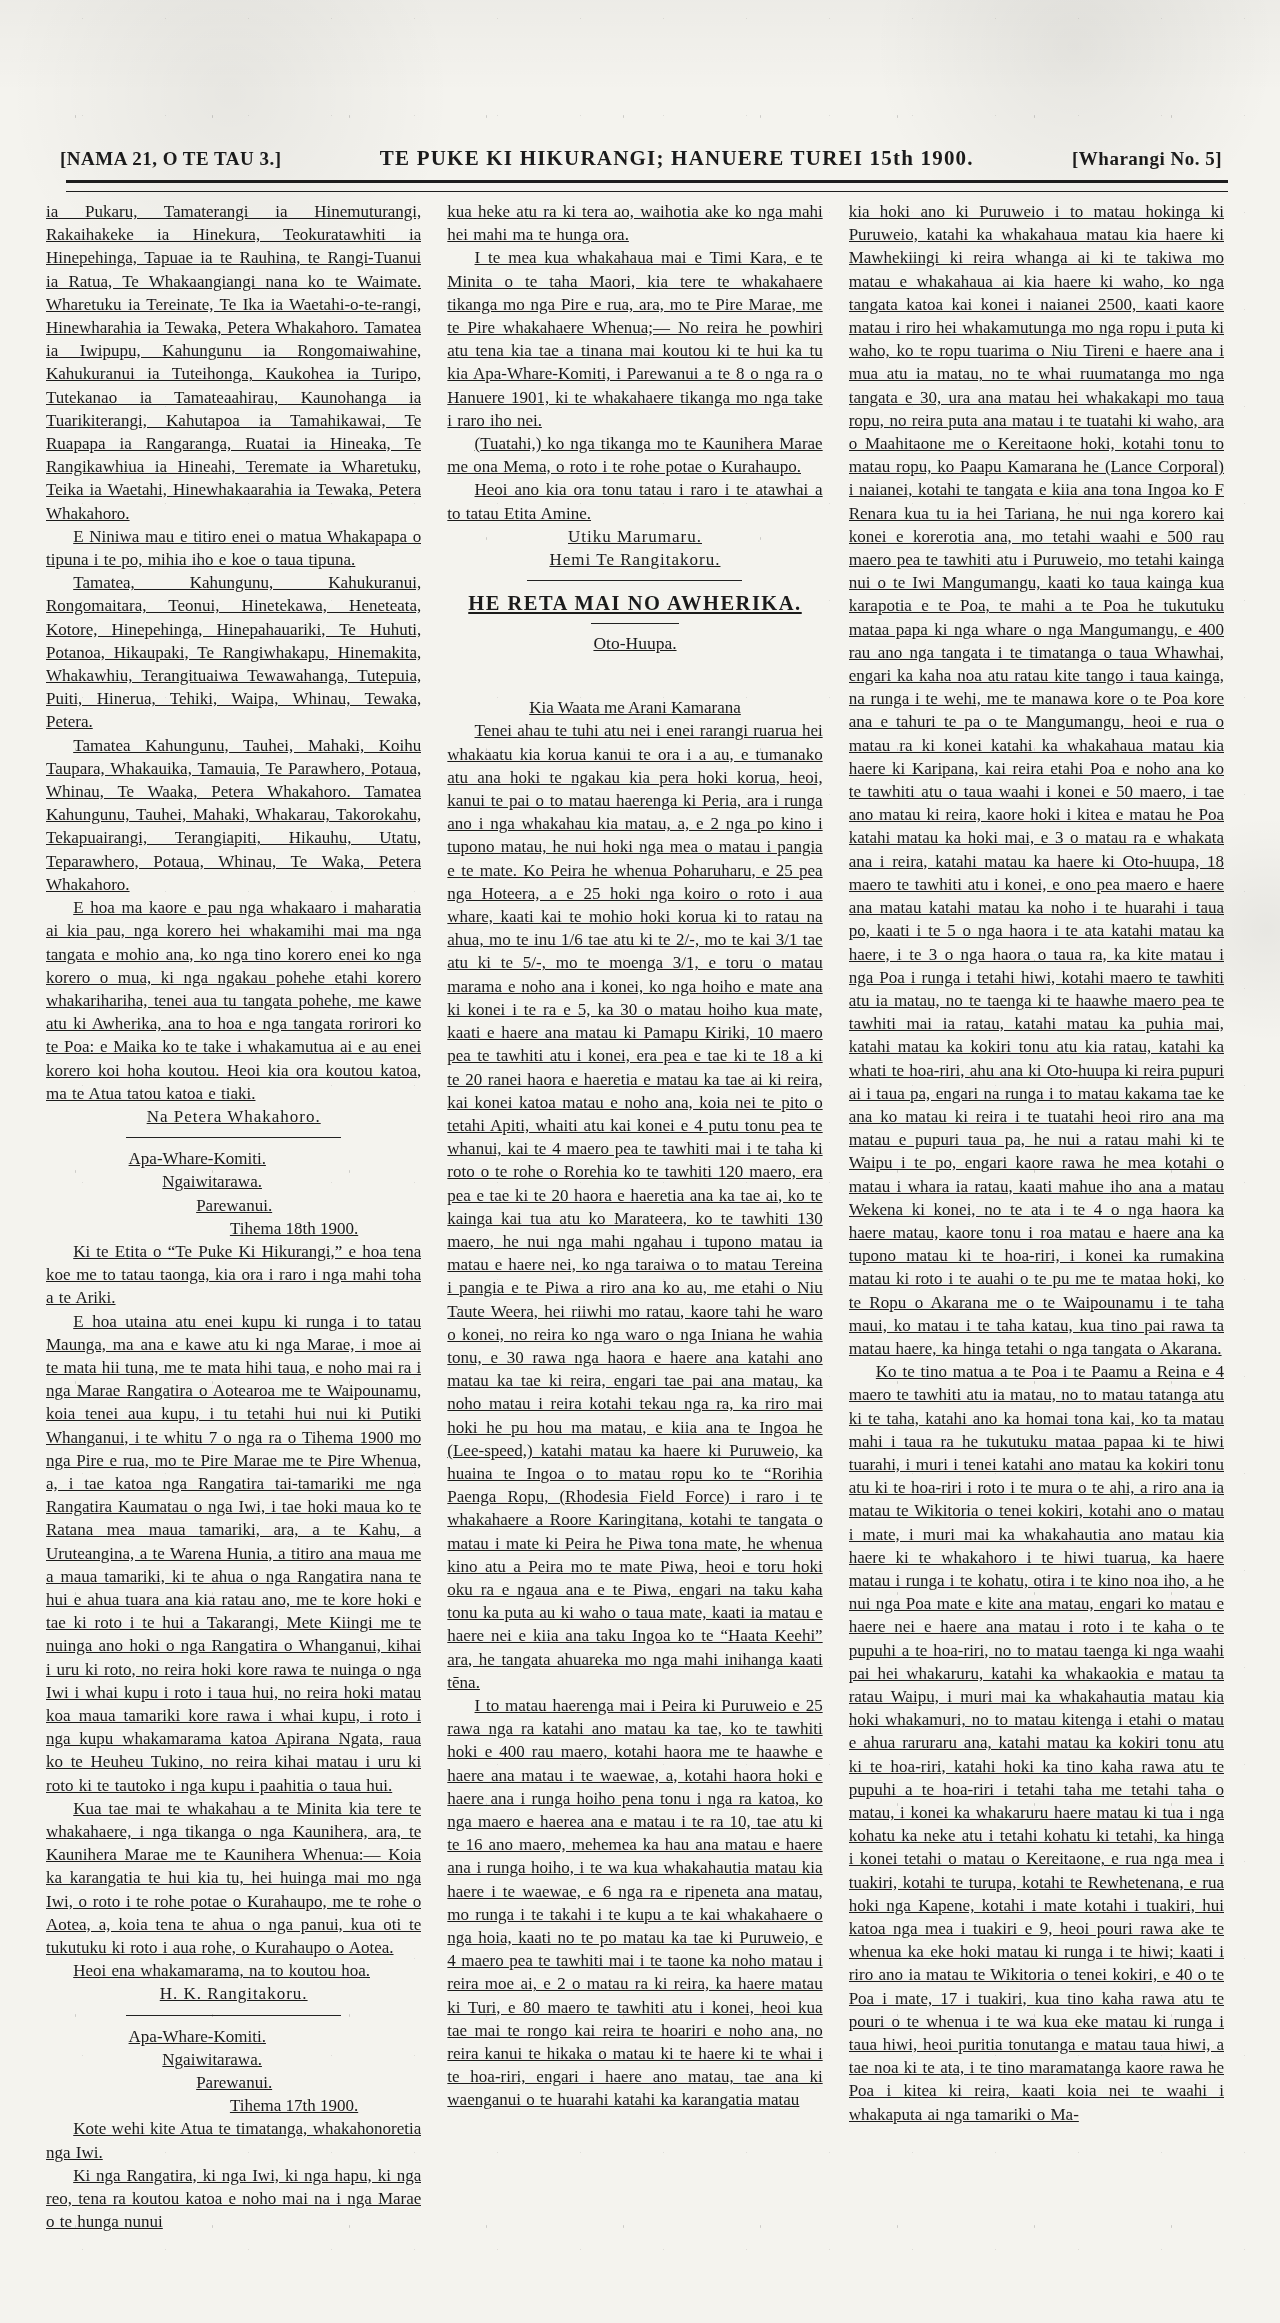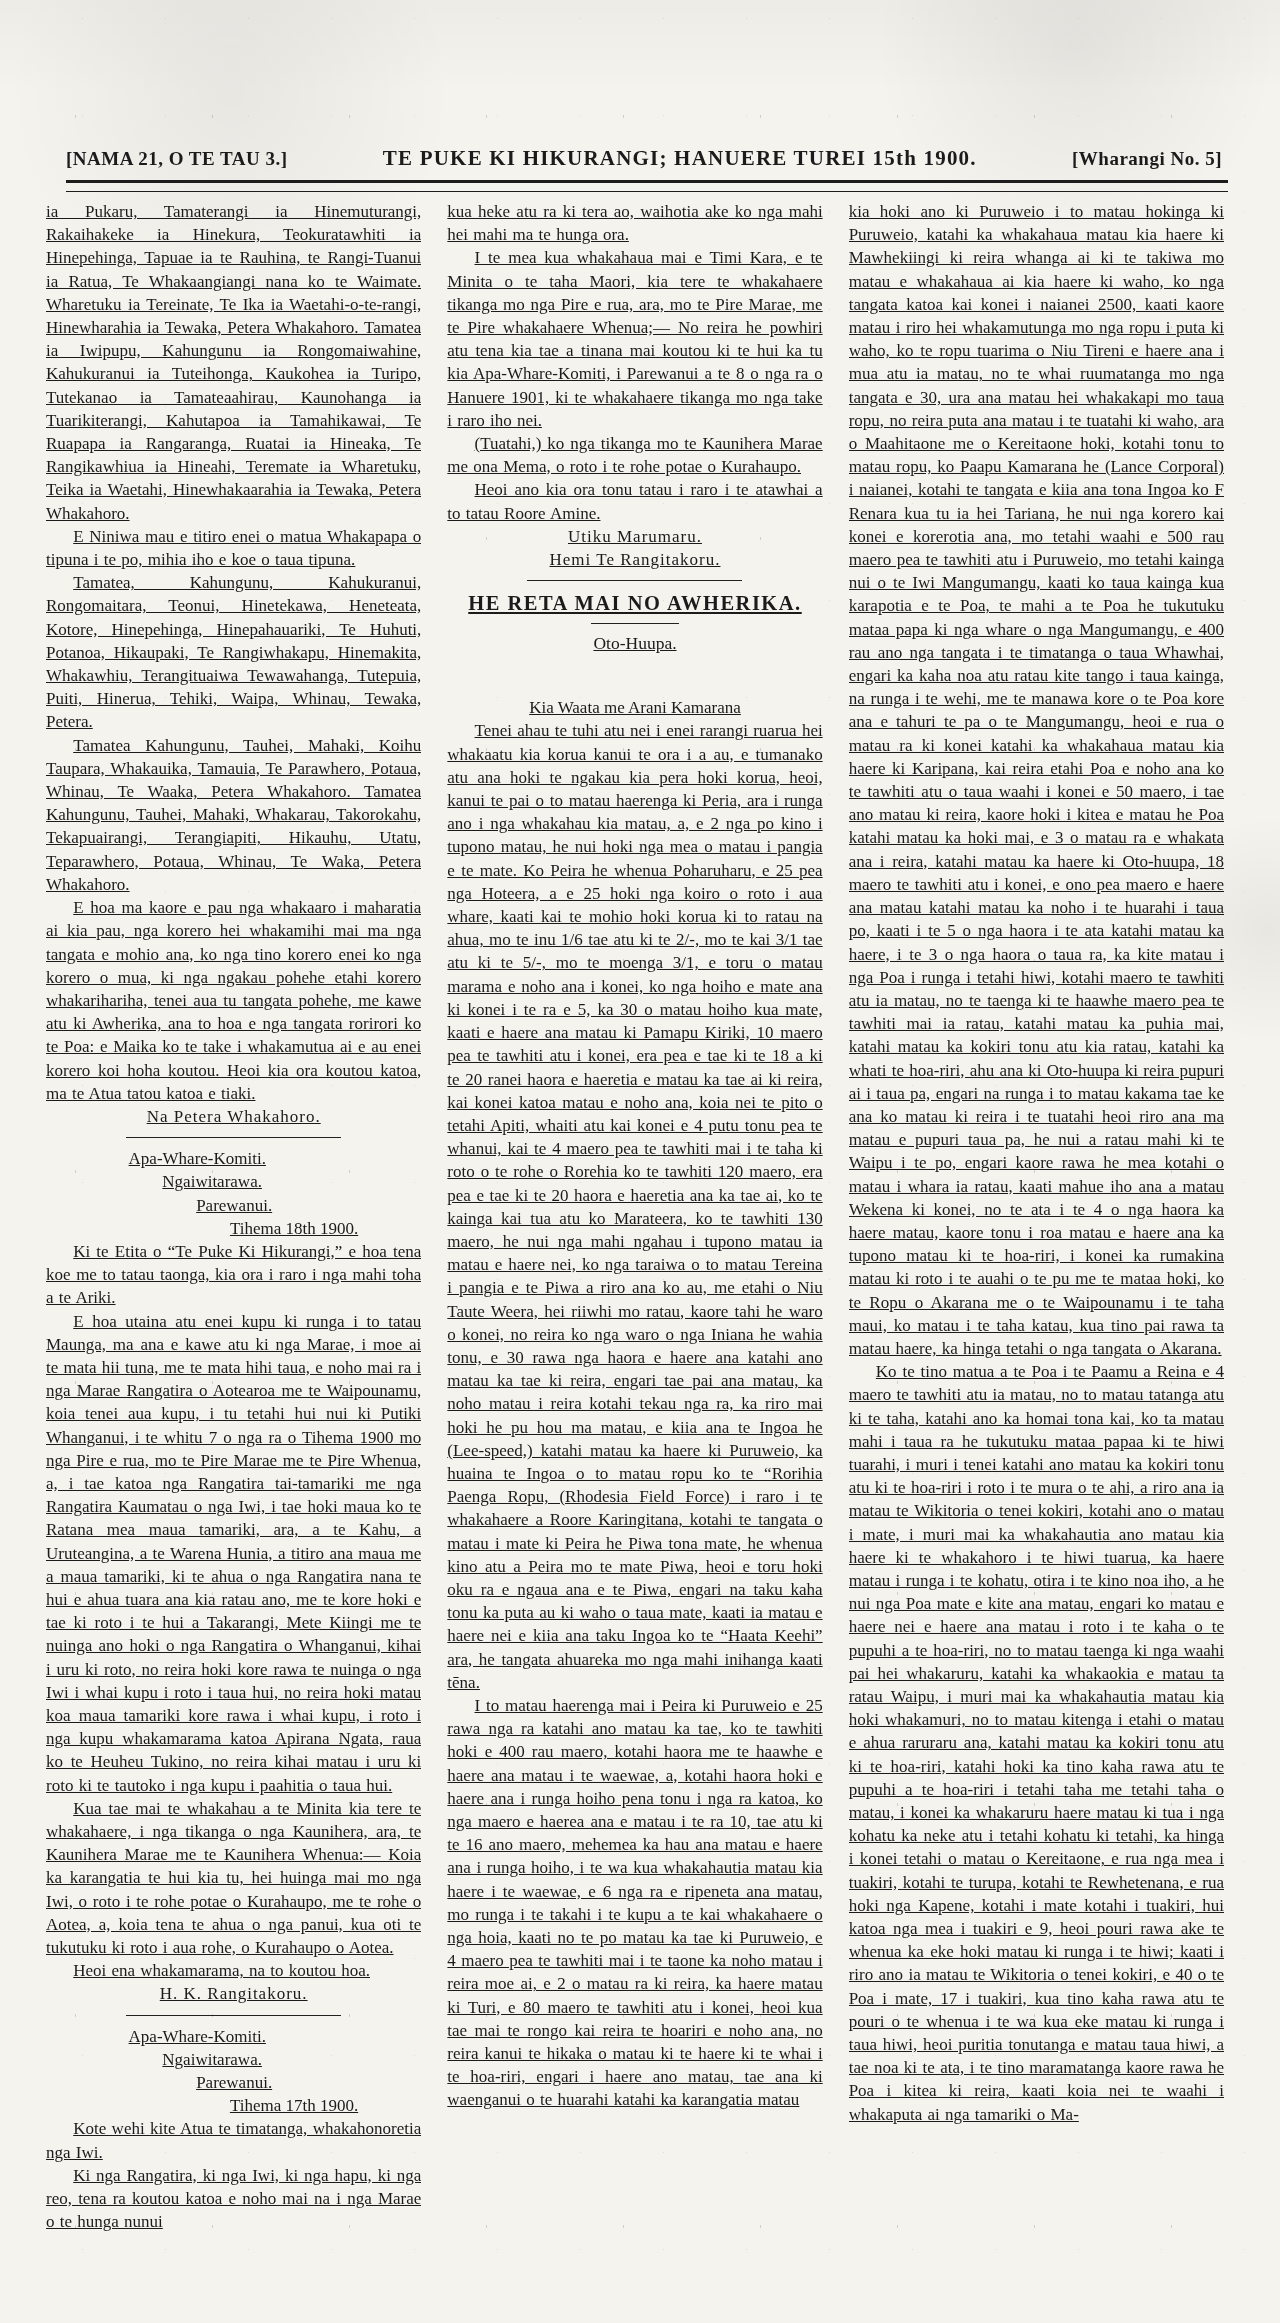--- a/index.html
+++ b/index.html
@@ -24,21 +24,21 @@
     position:absolute;inset:0;pointer-events:none;
     background-image:
       radial-gradient(rgba(20,20,20,0.18) 0.6px, transparent 0.9px),
       radial-gradient(rgba(20,20,20,0.10) 0.5px, transparent 0.8px);
     background-size:137px 211px, 83px 97px;
     background-position:7px 11px, 41px 67px;
   }
   .page{position:absolute;inset:0;}
   
   .masthead{
-    position:absolute;left:66px;right:58px;top:146px;
+    position:absolute;left:60px;right:58px;top:146px;
     display:flex;align-items:baseline;justify-content:space-between;
     font-weight:bold;
     white-space:nowrap;
   }
   .masthead .issue, .masthead .pageno{font-size:19px;letter-spacing:0.5px;}
   .masthead .title{font-size:21px;letter-spacing:1.2px;}
   .mast-rule{
     position:absolute;left:66px;right:52px;top:180px;height:8px;
     border-top:3px solid #1d1d1d;
     border-bottom:1.6px solid #1d1d1d;
@@ -124,21 +124,21 @@
           <div class="addr-line" style="padding-left: 40%;">Parewanui.</div>
           <div class="addr-line" style="padding-left: 49%;">Tihema 17th 1900.</div>
         </div>
         <p class="para">Kote wehi kite Atua te timatanga, whakahonoretia nga Iwi.</p>
         <p class="para">Ki nga Rangatira, ki nga Iwi, ki nga hapu, ki nga reo, tena ra koutou katoa e noho mai na i nga Marae o te hunga nunui</p>
       </div>
     <div class="col" id="col-1">
         <p class="para no-indent">kua heke atu ra ki tera ao, waihotia ake ko nga mahi hei mahi ma te hunga ora.</p>
         <p class="para">I te mea kua whakahaua mai e Timi Kara, e te Minita o te taha Maori, kia tere te whakahaere tikanga mo nga Pire e rua, ara, mo te Pire Marae, me te Pire whakahaere Whenua;— No reira he powhiri atu tena kia tae a tinana mai koutou ki te hui ka tu kia Apa-Whare-Komiti, i Parewanui a te 8 o nga ra o Hanuere 1901, ki te whakahaere tikanga mo nga take i raro iho nei.</p>
         <p class="para">(Tuatahi,) ko nga tikanga mo te Kaunihera Marae me ona Mema, o roto i te rohe potae o Kurahaupo.</p>
-        <p class="para">Heoi ano kia ora tonu tatau i raro i te atawhai a to tatau Roore Amine.</p>
+        <p class="para">Heoi ano kia ora tonu tatau i raro i te atawhai a to tatau Etita Amine.</p>
         <div class="sig">Utiku Marumaru.</div>
         <div class="sig">Hemi Te Rangitakoru.</div>
         <hr class="rule">
         <h2 class="head1">HE RETA MAI NO AWHERIKA.</h2>
         <hr class="rule short">
         <div class="subhead">Oto-Huupa.</div>
         <div class="salute">Kia Waata me Arani Kamarana</div>
         <p class="para">Tenei ahau te tuhi atu nei i enei rarangi ruarua hei whakaatu kia korua kanui te ora i a au, e tumanako atu ana hoki te ngakau kia pera hoki korua, heoi, kanui te pai o to matau haerenga ki Peria, ara i runga ano i nga whakahau kia matau, a, e 2 nga po kino i tupono matau, he nui hoki nga mea o matau i pangia e te mate. Ko Peira he whenua Poharuharu, e 25 pea nga Hoteera, a e 25 hoki nga koiro o roto i aua whare, kaati kai te mohio hoki korua ki to ratau na ahua, mo te inu 1/6 tae atu ki te 2/-, mo te kai 3/1 tae atu ki te 5/-, mo te moenga 3/1, e toru o matau marama e noho ana i konei, ko nga hoiho e mate ana ki konei i te ra e 5, ka 30 o matau hoiho kua mate, kaati e haere ana matau ki Pamapu Kiriki, 10 maero pea te tawhiti atu i konei, era pea e tae ki te 18 a ki te 20 ranei haora e haeretia e matau ka tae ai ki reira, kai konei katoa matau e noho ana, koia nei te pito o tetahi Apiti, whaiti atu kai konei e 4 putu tonu pea te whanui, kai te 4 maero pea te tawhiti mai i te taha ki roto o te rohe o Rorehia ko te tawhiti 120 maero, era pea e tae ki te 20 haora e haeretia ana ka tae ai, ko te kainga kai tua atu ko Marateera, ko te tawhiti 130 maero, he nui nga mahi ngahau i tupono matau ia matau e haere nei, ko nga taraiwa o to matau Tereina i pangia e te Piwa a riro ana ko au, me etahi o Niu Taute Weera, hei riiwhi mo ratau, kaore tahi he waro o konei, no reira ko nga waro o nga Iniana he wahia tonu, e 30 rawa nga haora e haere ana katahi ano matau ka tae ki reira, engari tae pai ana matau, ka noho matau i reira kotahi tekau nga ra, ka riro mai hoki he pu hou ma matau, e kiia ana te Ingoa he (Lee-speed,) katahi matau ka haere ki Puruweio, ka huaina te Ingoa o to matau ropu ko te “Rorihia Paenga Ropu, (Rhodesia Field Force) i raro i te whakahaere a Roore Karingitana, kotahi te tangata o matau i mate ki Peira he Piwa tona mate, he whenua kino atu a Peira mo te mate Piwa, heoi e toru hoki oku ra e ngaua ana e te Piwa, engari na taku kaha tonu ka puta au ki waho o taua mate, kaati ia matau e haere nei e kiia ana taku Ingoa ko te “Haata Keehi” ara, he tangata ahuareka mo nga mahi inihanga kaati tēna.</p>
         <p class="para">I to matau haerenga mai i Peira ki Puruweio e 25 rawa nga ra katahi ano matau ka tae, ko te tawhiti hoki e 400 rau maero, kotahi haora me te haawhe e haere ana matau i te waewae, a, kotahi haora hoki e haere ana i runga hoiho pena tonu i nga ra katoa, ko nga maero e haerea ana e matau i te ra 10, tae atu ki te 16 ano maero, mehemea ka hau ana matau e haere ana i runga hoiho, i te wa kua whakahautia matau kia haere i te waewae, e 6 nga ra e ripeneta ana matau, mo runga i te takahi i te kupu a te kai whakahaere o nga hoia, kaati no te po matau ka tae ki Puruweio, e 4 maero pea te tawhiti mai i te taone ka noho matau i reira moe ai, e 2 o matau ra ki reira, ka haere matau ki Turi, e 80 maero te tawhiti atu i konei, heoi kua tae mai te rongo kai reira te hoariri e noho ana, no reira kanui te hikaka o matau ki te haere ki te whai i te hoa-riri, engari i haere ano matau, tae ana ki waenganui o te huarahi katahi ka karangatia matau</p>
       </div>

